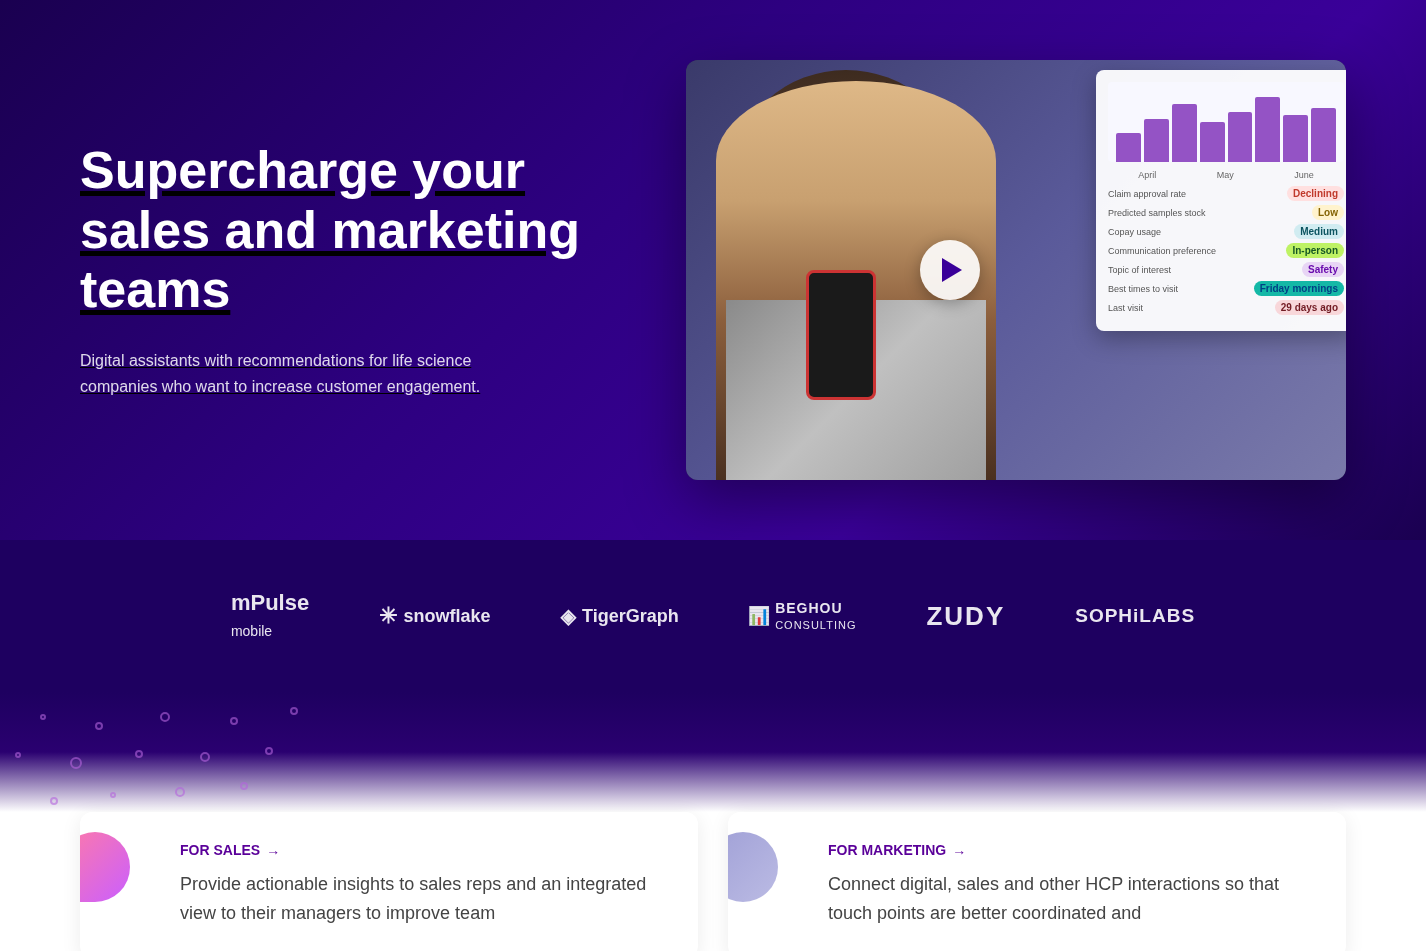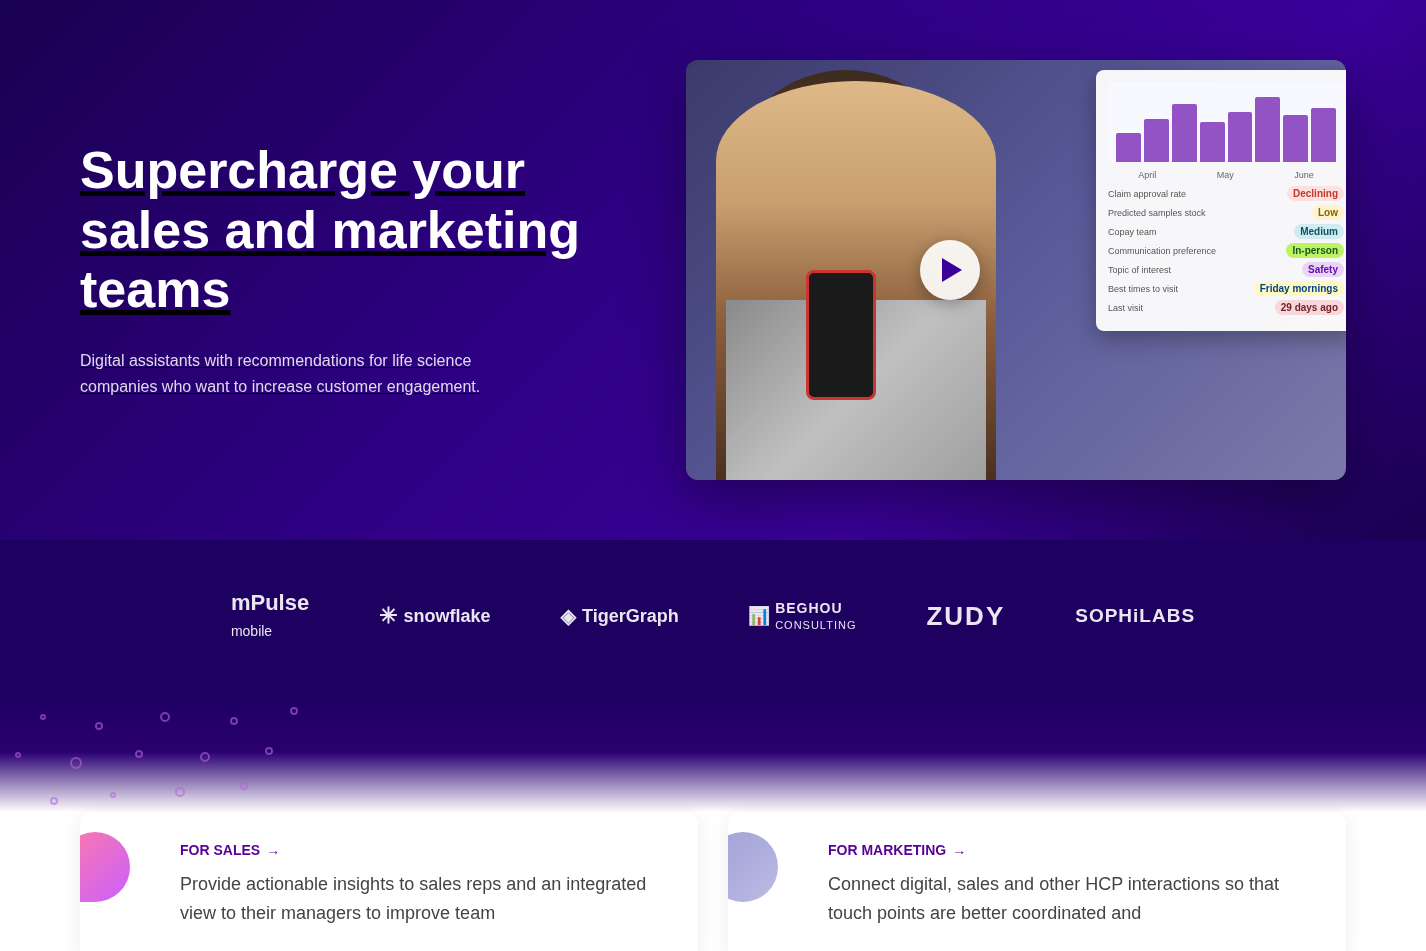--- a/index.html
+++ b/index.html
@@ -135,21 +135,21 @@
       border-radius: 10px;
       font-size: 10px;
       font-weight: 600;
     }
 
     .badge-declining { background: #ffe0e0; color: #c0392b; }
     .badge-low { background: #fff3cd; color: #856404; }
     .badge-medium { background: #d1ecf1; color: #0c5460; }
     .badge-inperson { background: #bef264; color: #155724; }
     .badge-safety { background: #e8d5f5; color: #6a0dad; }
-    .badge-friday { background: #fef9c3; color: #004085; }
+    .badge-friday { background: #14b8a6; color: #004085; }
     .badge-days { background: #f8d7da; color: #721c24; }
 
     
     .play-button {
       position: absolute;
       top: 50%;
       left: 40%;
       transform: translate(-50%, -50%);
       width: 60px;
       height: 60px;
@@ -383,21 +383,21 @@
           </div>
           <div class="info-badge">
             <span class="badge-label">Claim approval rate</span>
             <span class="badge-value badge-declining">Declining</span>
           </div>
           <div class="info-badge">
             <span class="badge-label">Predicted samples stock</span>
             <span class="badge-value badge-low">Low</span>
           </div>
           <div class="info-badge">
-            <span class="badge-label">Copay team</span>
+            <span class="badge-label">Copay usage</span>
             <span class="badge-value badge-medium">Medium</span>
           </div>
           <div class="info-badge">
             <span class="badge-label">Communication preference</span>
             <span class="badge-value badge-inperson">In-person</span>
           </div>
           <div class="info-badge">
             <span class="badge-label">Topic of interest</span>
             <span class="badge-value badge-safety">Safety</span>
           </div>

